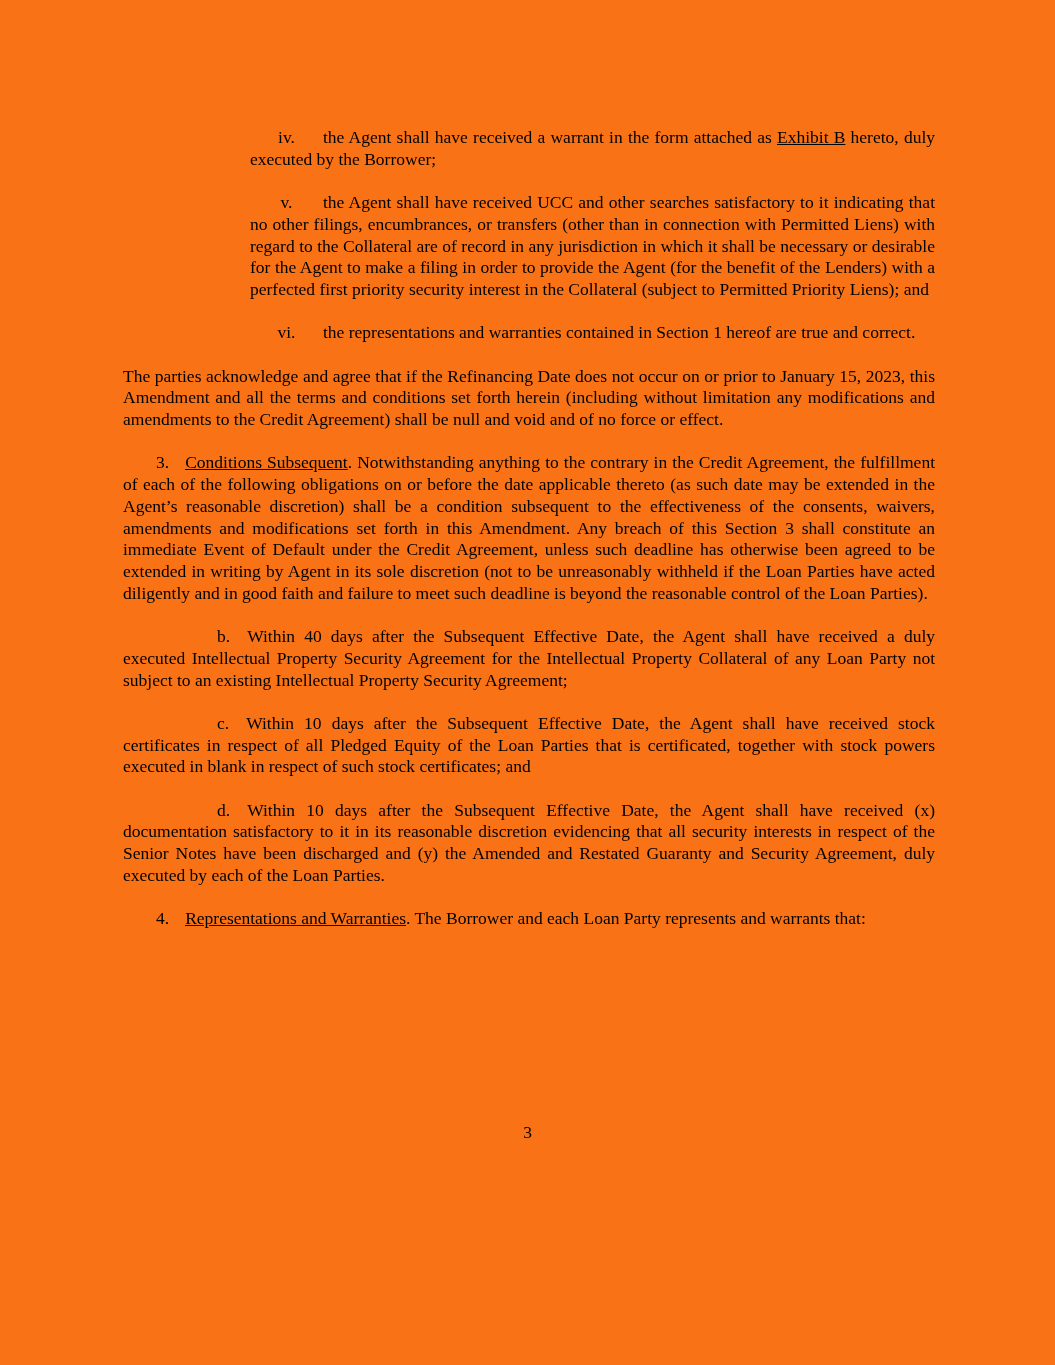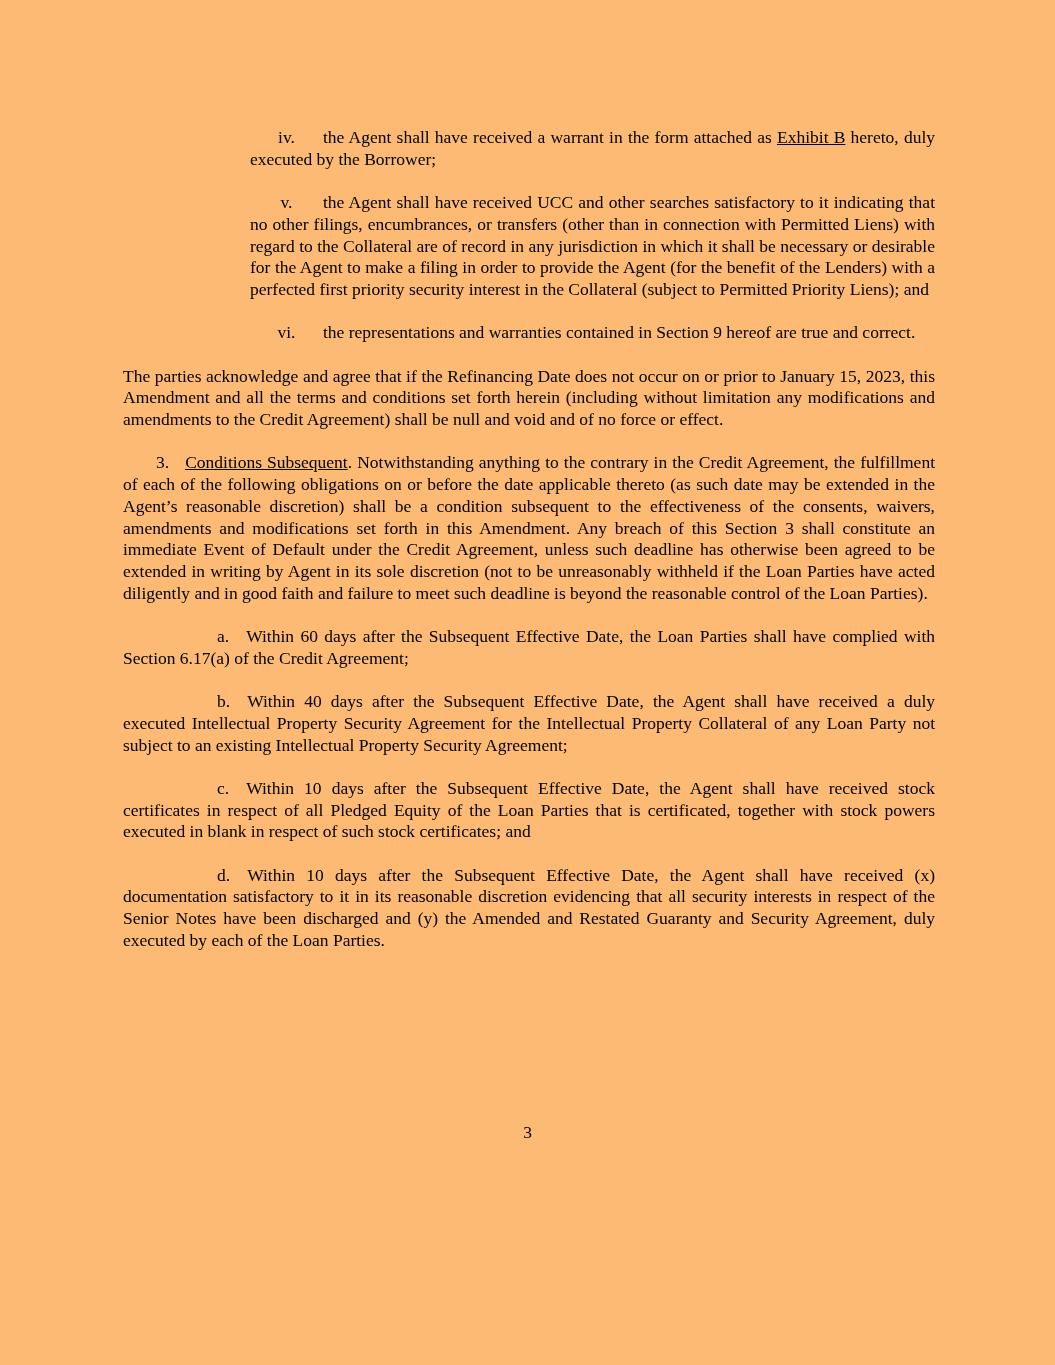--- a/index.html
+++ b/index.html
@@ -4,21 +4,21 @@
 <style>
   html, body {
     margin: 0;
     padding: 0;
     background: #ffffff;
   }
   .page {
     position: relative;
     width: 1055px;
     height: 1365px;
-    background: #fdba74;
+    background: #f97316;
     color: #000000;
     font-family: "Liberation Serif", "DejaVu Serif", serif;
     font-size: 17.5px;
     line-height: 21.7px;
     overflow: hidden;
   }
   .content {
     position: absolute;
     top: 127px;
     left: 123px;
@@ -66,31 +66,31 @@
 </head>
 <body>
 
 <div class="page">
   <div class="content">
 
     <p class="clause-roman"><span class="rlabel">iv.</span><span>the Agent shall have received a warrant in the form attached as </span><span class="u">Exhibit B</span><span> hereto, duly executed by the Borrower;</span></p>
 
     <p class="clause-roman"><span class="rlabel">v.</span><span>the Agent shall have received UCC and other searches satisfactory to it indicating that no other filings, encumbrances, or transfers (other than in connection with Permitted Liens) with regard to the Collateral are of record in any jurisdiction in which it shall be necessary or desirable for the Agent to make a filing in order to provide the Agent (for the benefit of the Lenders) with a perfected first priority security interest in the Collateral (subject to Permitted Priority Liens); and</span></p>
 
-    <p class="clause-roman"><span class="rlabel">vi.</span><span>the representations and warranties contained in Section 9 hereof are true and correct.</span></p>
+    <p class="clause-roman"><span class="rlabel">vi.</span><span>the representations and warranties contained in Section 1 hereof are true and correct.</span></p>
 
     <p><span>The parties acknowledge and agree that if the Refinancing Date does not occur on or prior to January 15, 2023, this Amendment and all the terms and conditions set forth herein (including without limitation any modifications and amendments to the Credit Agreement) shall be null and void and of no force or effect.</span></p>
 
     <p class="section-par"><span class="slabel">3.</span><span class="u">Conditions Subsequent</span><span>.  Notwithstanding anything to the contrary in the Credit Agreement, the fulfillment of each of the following obligations on or before the date applicable thereto (as such date may be extended in the Agent’s reasonable discretion) shall be a condition subsequent to the effectiveness of the consents, waivers, amendments and modifications set forth in this Amendment.  Any breach of this Section 3 shall constitute an immediate Event of Default under the Credit Agreement, unless such deadline has otherwise been agreed to be extended in writing by Agent in its sole discretion (not to be unreasonably withheld if the Loan Parties have acted diligently and in good faith and failure to meet such deadline is beyond the reasonable control of the Loan Parties).</span></p>
 
-    <p class="clause-letter"><span class="llabel">a.</span><span>Within 60 days after the Subsequent Effective Date, the Loan Parties shall have complied with Section 6.17(a) of the Credit Agreement;</span></p>
 
     <p class="clause-letter"><span class="llabel">b.</span><span>Within 40 days after the Subsequent Effective Date, the Agent shall have received a duly executed Intellectual Property Security Agreement for the Intellectual Property Collateral of any Loan Party not subject to an existing Intellectual Property Security Agreement;</span></p>
 
     <p class="clause-letter"><span class="llabel">c.</span><span>Within 10 days after the Subsequent Effective Date, the Agent shall have received stock certificates in respect of all Pledged Equity of the Loan Parties that is certificated, together with stock powers executed in blank in respect of such stock certificates; and</span></p>
 
     <p class="clause-letter"><span class="llabel">d.</span><span>Within 10 days after the Subsequent Effective Date, the Agent shall have received (x) documentation satisfactory to it in its reasonable discretion evidencing that all security interests in respect of the Senior Notes have been discharged and (y) the Amended and Restated Guaranty and Security Agreement, duly executed by each of the Loan Parties.</span></p>
 
+    <p class="section-par"><span class="slabel">4.</span><span class="u">Representations and Warranties</span><span>.  The Borrower and each Loan Party represents and warrants that:</span></p>
 
   </div>
 
   <div class="page-number">3</div>
 </div>
 
 </body></html>

